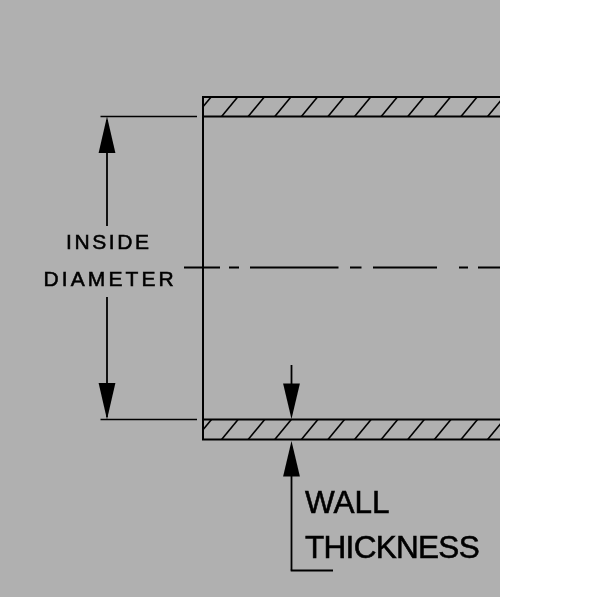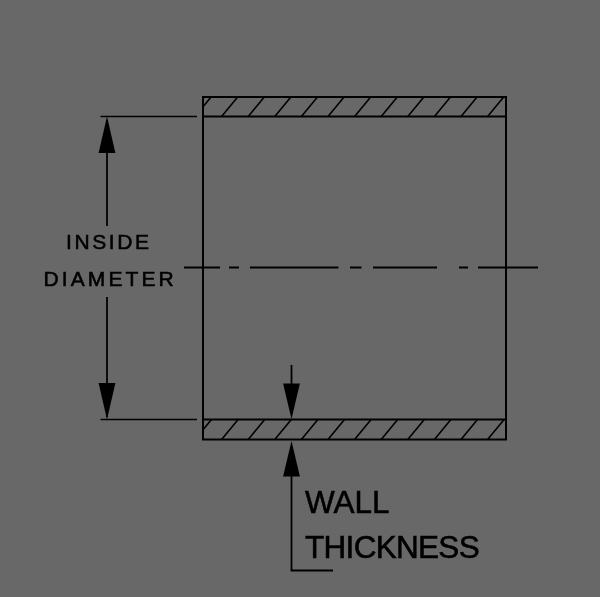--- a/index.html
+++ b/index.html
@@ -1,16 +1,16 @@
 <!DOCTYPE html>
 <html><head>
 <meta charset="utf-8">
 <style>
   html,body{margin:0;padding:0;background:#ffffff;}
-  #wrap{position:relative;width:600px;height:597px;background:#ef4444;overflow:hidden;filter:grayscale(1);}
+  #wrap{position:relative;width:500px;height:597px;background:#84cc16;overflow:hidden;filter:grayscale(1);}
   svg{position:absolute;left:0;top:0;}
   text{font-family:"Liberation Sans", sans-serif;fill:#000;}
 </style>
 </head>
 <body>
 <div id="wrap">
 <svg width="600" height="597" viewBox="0 0 600 597">
   <defs>
     <clipPath id="topstrip">
           <rect x="203" y="97" width="303" height="19.5"></rect>

